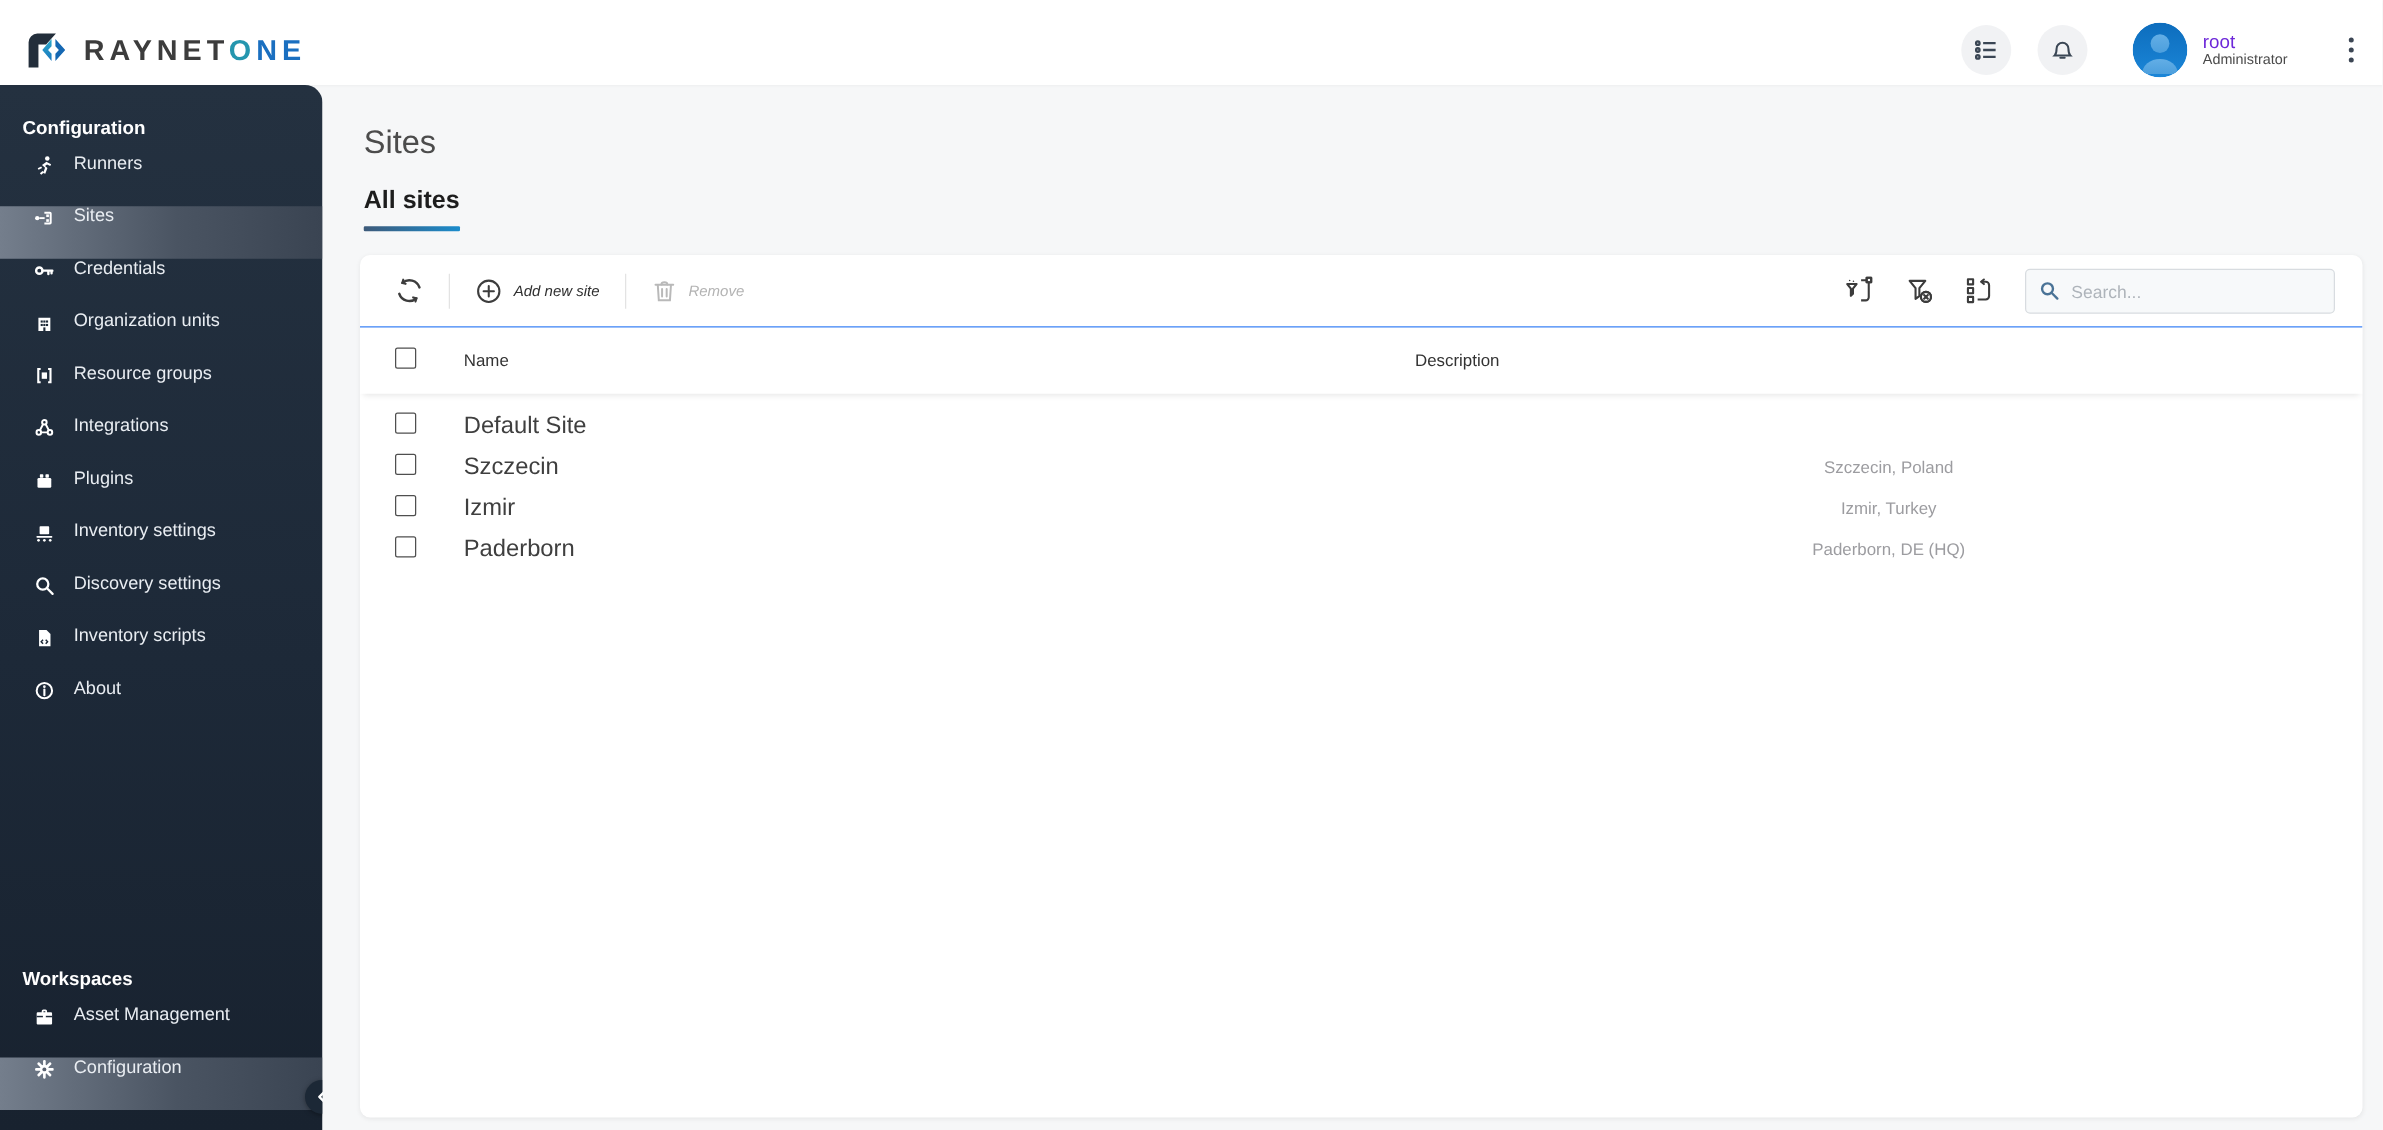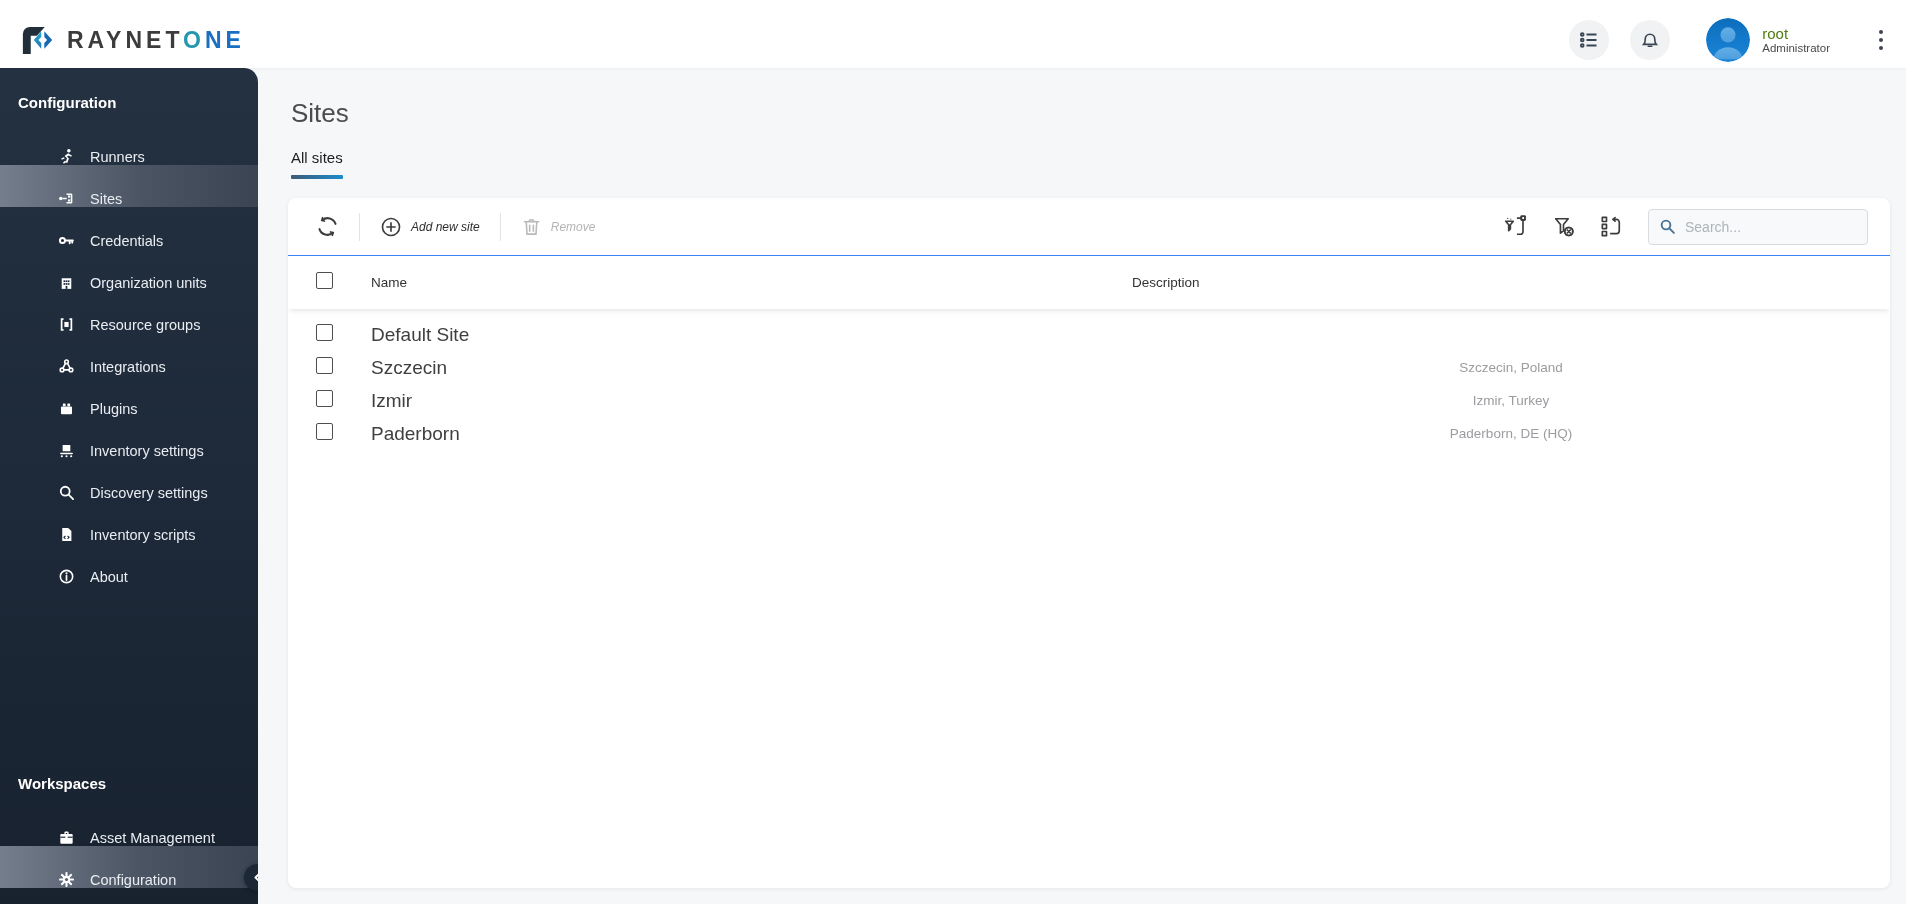--- a/index.html
+++ b/index.html
@@ -14,71 +14,71 @@
   .brand-text { font-size:23px; font-weight:700; letter-spacing:4px; color:#3c3c3c; }
   .brand-text .accent-o { color:#2496ae; }
   .brand-text .accent-ne { color:#1a6fc0; letter-spacing:4px; }
   .topbar-right { margin-left:auto; display:flex; align-items:center; }
   .circle-btn { width:40px; height:40px; border-radius:50%; background:#f1f2f4;
     display:flex; align-items:center; justify-content:center; border:none; cursor:pointer; }
   .circle-btn + .circle-btn { margin-left:21px; }
   .avatar-wrap { margin-left:36px; display:flex; align-items:center; cursor:pointer; }
   .avatar { width:44px; height:44px; border-radius:50%; display:block; }
   .user-meta { margin-left:12px; line-height:1.15; }
-  .user-name { font-size:15px; color:#4d7c0f; }
+  .user-name { font-size:15px; color:#6d28d9; }
   .user-role { font-size:11.5px; color:#4a4a4a; }
   .kebab { margin-left:42px; width:18px; height:34px; border:none; background:transparent;
     display:flex; flex-direction:column; align-items:center; justify-content:center; gap:4px; cursor:pointer; }
   .kebab i { width:4px; height:4px; border-radius:50%; background:#3c4654; }
 
   
   .shell { display:flex; height:836px; }
 
   
   .sidebar { width:258px; flex:0 0 258px; position:relative;
     background:linear-gradient(180deg,#243140 0%,#1d2938 55%,#18222f 100%);
     border-top-right-radius:14px; display:flex; flex-direction:column;
     padding-bottom:16px; color:#e9edf2; }
   .side-header { font-size:15px; font-weight:700; color:#ffffff;
     margin:26px 0 12px 18px; }
   .side-header.ws { margin-top:0; }
-  .side-item { height:42px; display:flex; align-items:flex-end; cursor:pointer;padding-left:31px; }
+  .side-item { height:42px; display:flex; align-items:flex-start; cursor:pointer; }
   .side-item .si-icon { width:18px; height:18px; margin-left:26px; display:flex;
     align-items:center; justify-content:center; flex:0 0 18px; }
   .side-item .si-label { margin-left:15px; font-size:14.5px; color:#e9edf2; }
   .side-item.selected { background:linear-gradient(90deg,#747e8c 0%,#4a5462 55%,#3a4452 100%); }
   .side-spacer { flex:1 1 auto; }
   .collapse-btn { position:absolute; right:-13px; bottom:13px; width:27px; height:27px;
     border-radius:50%; background:#1c2836; border:none; cursor:pointer;
     display:flex; align-items:center; justify-content:center;
     box-shadow:0 0 0 3px rgba(246,247,248,0.0), 0 1px 4px rgba(0,0,0,0.35); }
 
   
   .content { flex:1 1 auto; position:relative; background:#f6f7f8; min-width:0; }
   .page-title { font-size:26px; font-weight:400; color:#4c4c4c; margin:30px 0 0 33px; }
   .tabs { margin:20px 0 0 33px; display:flex; }
   .tab { cursor:pointer; }
-  .tab-label { font-size:15px; font-weight:400; color:#1d1d1d; }
+  .tab-label { font-size:20px; font-weight:700; color:#1d1d1d; }
   .tab-underline { height:4px; margin-top:9px; border-radius:1px;
     background:linear-gradient(90deg,#3d5a7a 0%,#1b8ccc 100%); }
 
   .card { margin:19px 16px 0 30px; height:690px; background:#ffffff; border-radius:8px;
     box-shadow:0 1px 4px rgba(0,0,0,0.07); display:flex; flex-direction:column; overflow:hidden; }
 
   
   .card-toolbar { height:57px; flex:0 0 57px; display:flex; align-items:center; padding:0 22px; }
   .tool-btn { border:none; background:transparent; display:flex; align-items:center;
     gap:9px; cursor:pointer; font-size:12px; color:#2f2f2f; padding:6px;font-style:italic; }
   .tool-btn.disabled { color:#b3b3b3; cursor:default; }
   .tb-divider { width:1px; height:28px; background:#e3e3e3; margin:0 14px; }
   .tb-spacer { flex:1 1 auto; }
   .icon-btn { width:34px; height:34px; border:none; background:transparent; cursor:pointer;
     display:flex; align-items:center; justify-content:center; }
   .icon-btn + .icon-btn { margin-left:14px; }
-  .search-box { margin-left:20px; width:220px; height:36px; background:#f7f9fa;
+  .search-box { margin-left:20px; width:248px; height:36px; background:#f7f9fa;
     border:1px solid #d8dce0; border-radius:4px; display:flex; align-items:center; padding:0 10px; }
   .search-box input { border:none; outline:none; background:transparent; margin-left:9px;
     font-size:14px; color:#444; width:190px; font-family:"Liberation Sans", sans-serif; }
   .search-box input::placeholder { color:#aeb4ba; }
 
   
   .thead { height:54px; flex:0 0 54px; display:grid; grid-template-columns:83px 761px 1fr;
     align-items:center; border-top:1px solid #3b82f6; position:relative; z-index:2;
     box-shadow:0 4px 5px -2px rgba(0,0,0,0.10); background:#fff; }
   .th { font-size:13.5px; color:#333; font-weight:400; }

